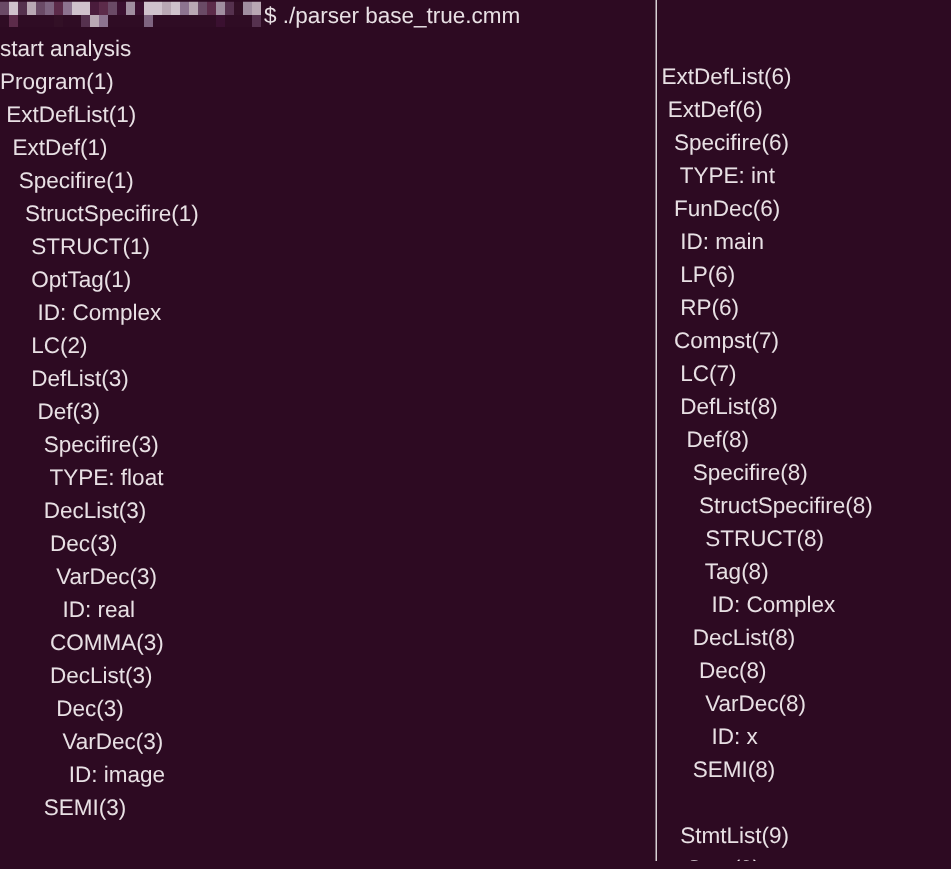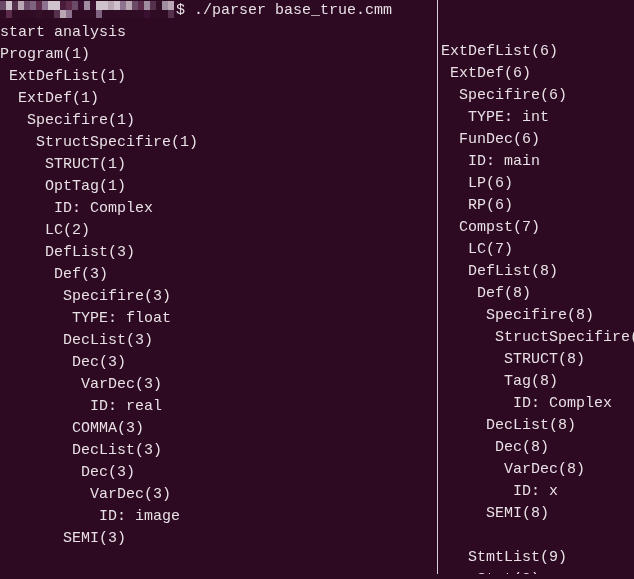--- a/index.html
+++ b/index.html
@@ -6,21 +6,21 @@
     margin: 0;
     padding: 0;
     background: #2d0a22;
   }
   #terminal {
     position: relative;
     width: 634px;
     height: 574px;
     background: #2d0a22;
     overflow: hidden;
-    font-family: Liberation Mono, monospace;
+    font-family: Liberation Sans, sans-serif;
     font-size: 15px;
     line-height: 22px;
     color: #e8e0e4;
     -webkit-font-smoothing: antialiased;
   }
   .pane {
     position: absolute;
     top: 0;
     white-space: pre;
     overflow: hidden;

